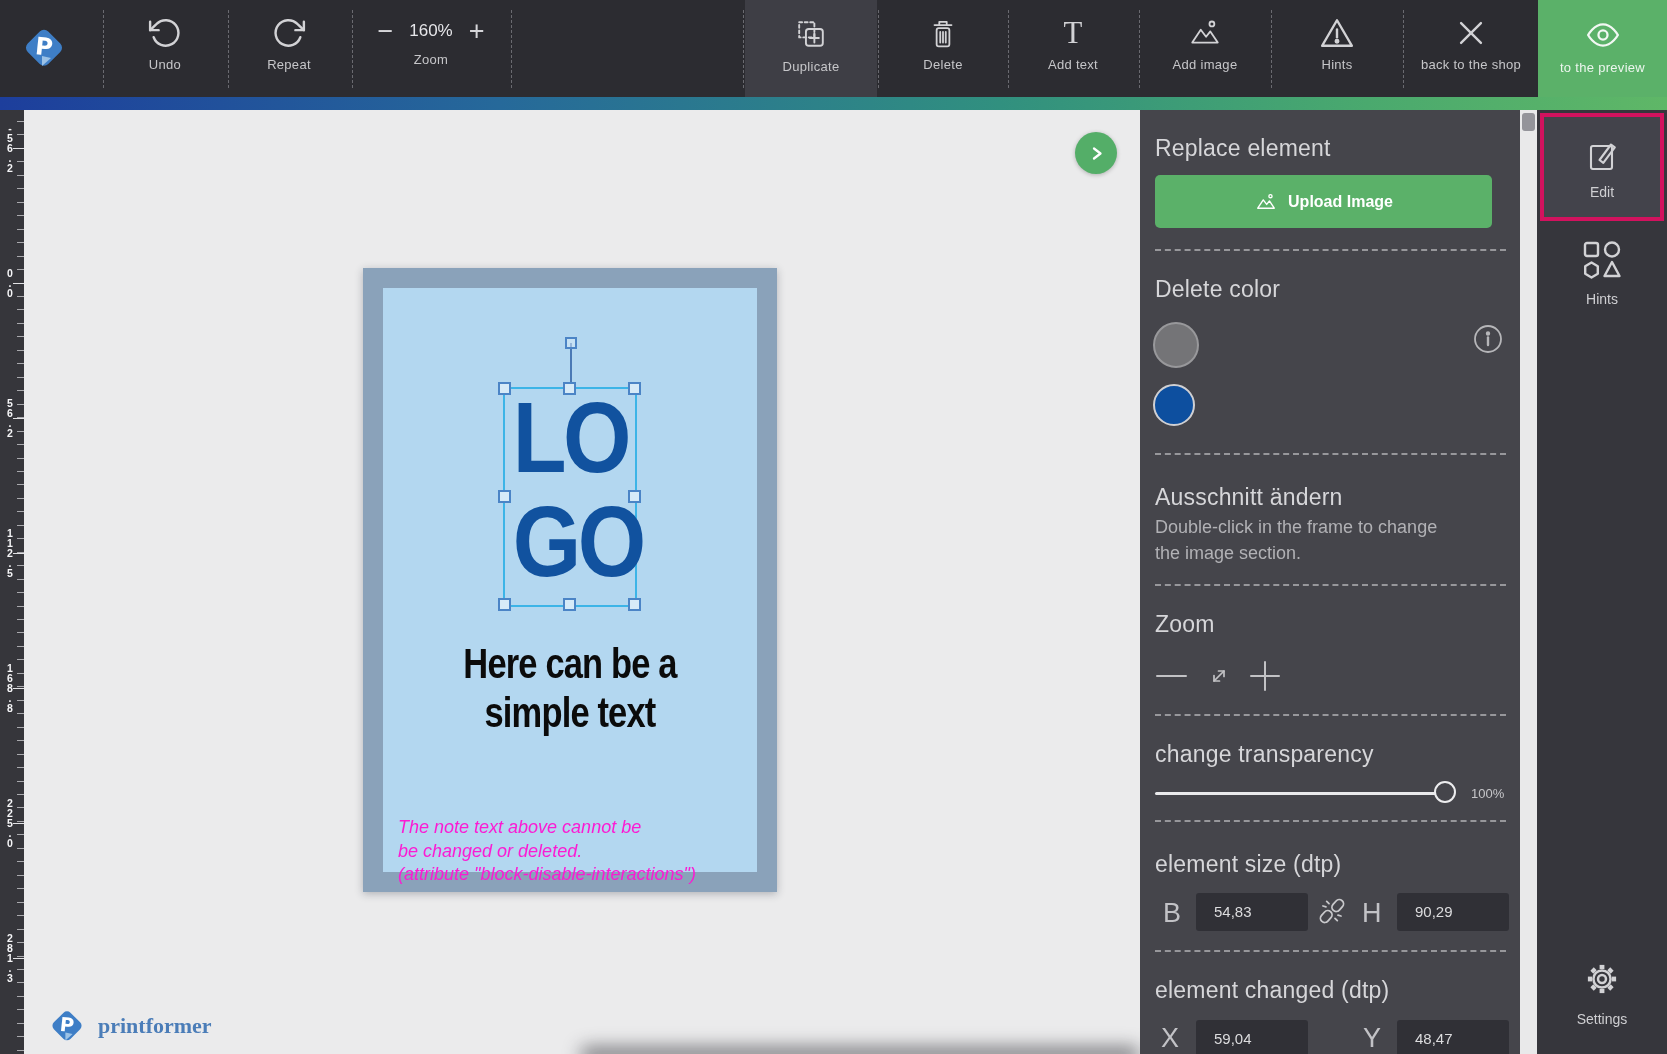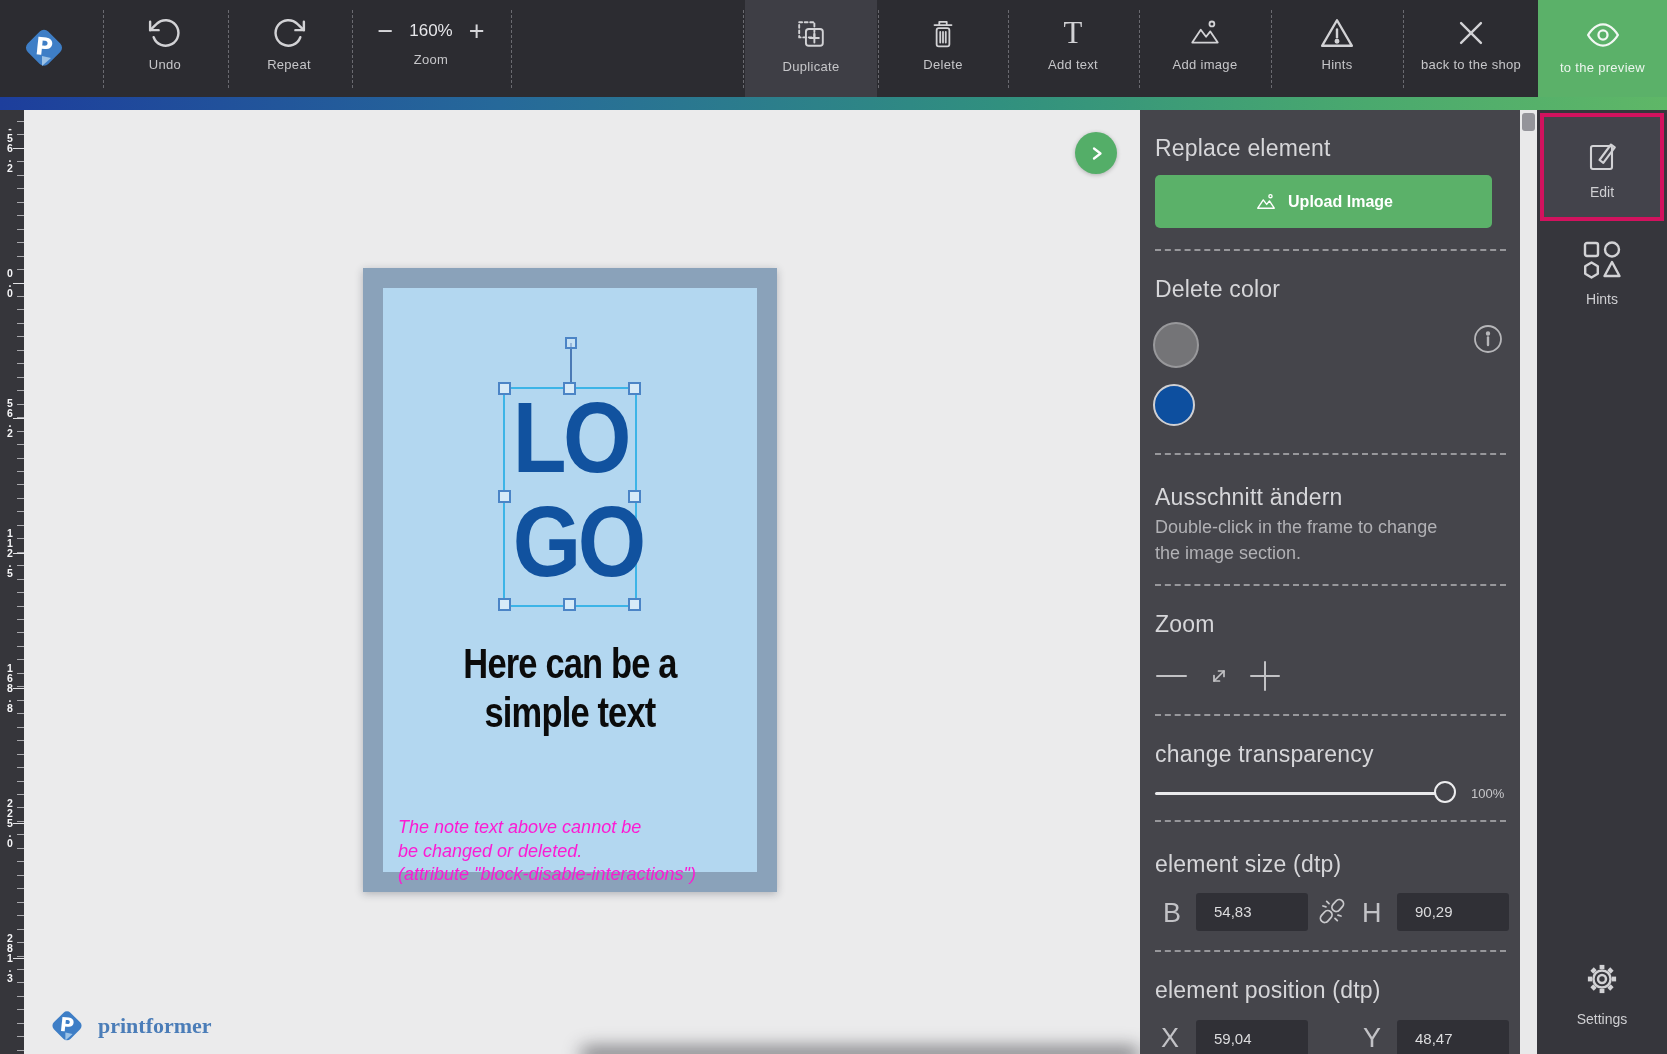--- a/index.html
+++ b/index.html
@@ -545,21 +545,21 @@
       <rect x="5" y="14" width="8.5" height="13" rx="4.2" transform="rotate(42 9.2 20.5)"></rect>
       <line x1="12" y1="7.6" x2="9.7" y2="5.4"></line>
         <line x1="9" y1="10.8" x2="6" y2="10"></line>
       <line x1="18" y1="22.4" x2="20.3" y2="24.6"></line>
         <line x1="21" y1="19.2" x2="24" y2="20"></line>
     </svg>
     <div class="dimlabel" style="left:222px;top:788px">H</div>
     <div class="inp" style="left:257px;top:783px;width:112px">90,29</div>
     <div class="dash" style="top:840px"></div>
 
-    <div class="ph" style="top:867px">element position (dtp)</div>
+    <div class="ph" style="top:867px">element changed (dtp)</div>
     <div class="dimlabel" style="left:21px;top:913px;font-weight:300">X</div>
     <div class="inp" style="left:56px;top:910px;width:112px">59,04</div>
     <div class="dimlabel" style="left:223px;top:913px;font-weight:300">Y</div>
     <div class="inp" style="left:257px;top:910px;width:112px">48,47</div>
   </div>
 
   <div id="scrollbar">
     <div class="thumb"></div>
   </div>
 

